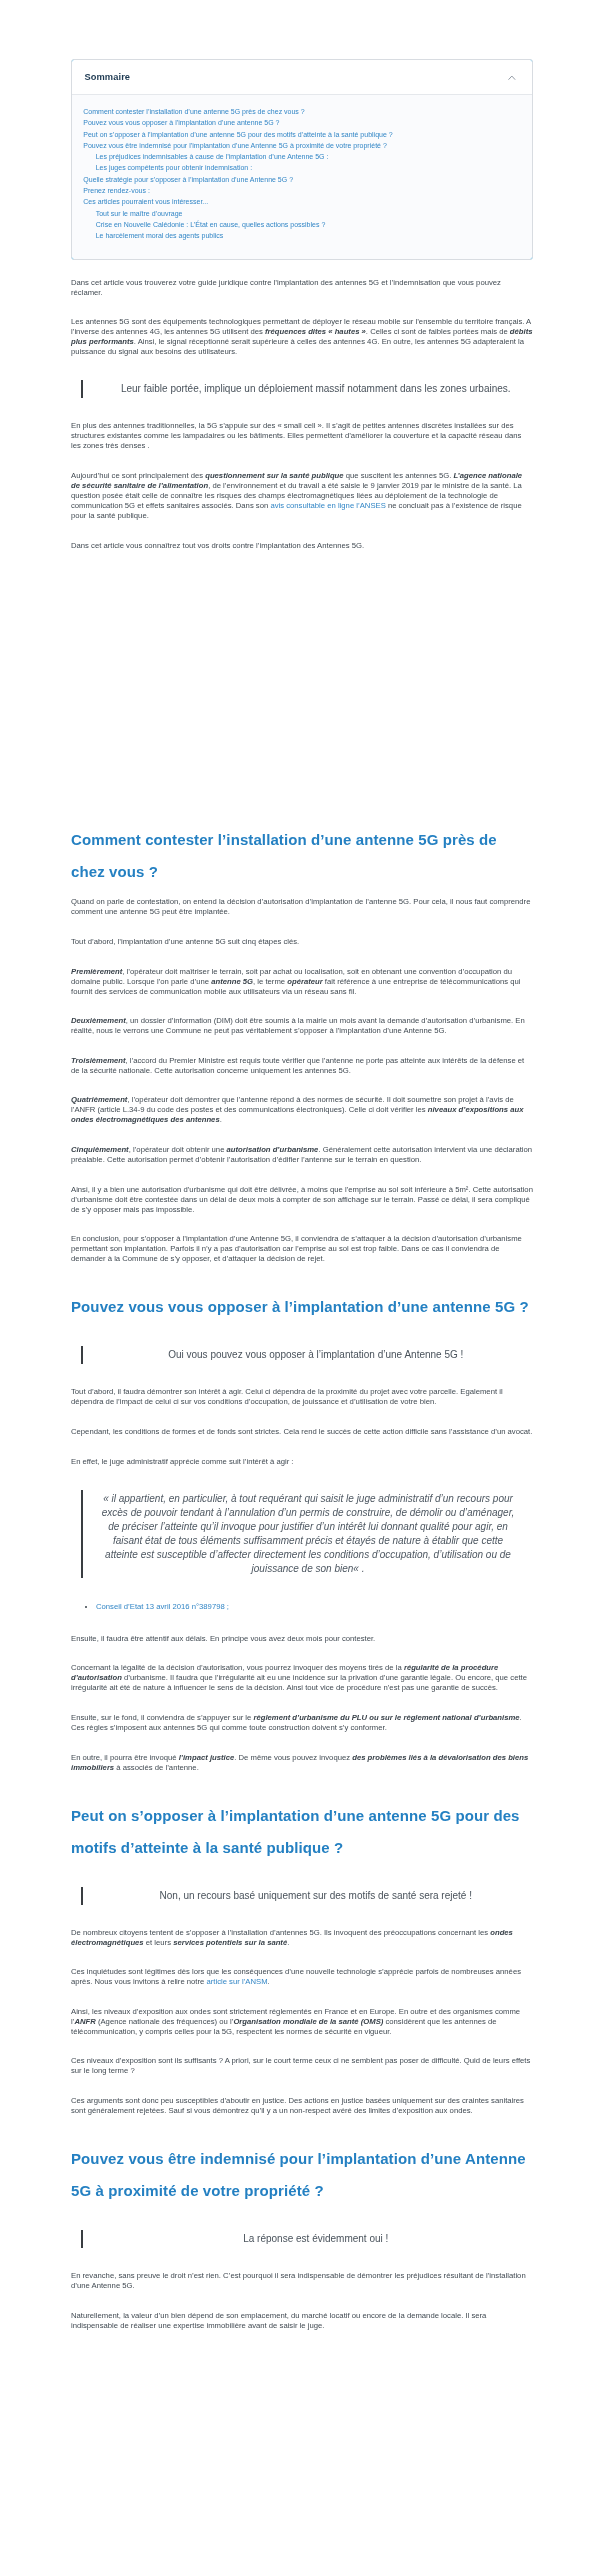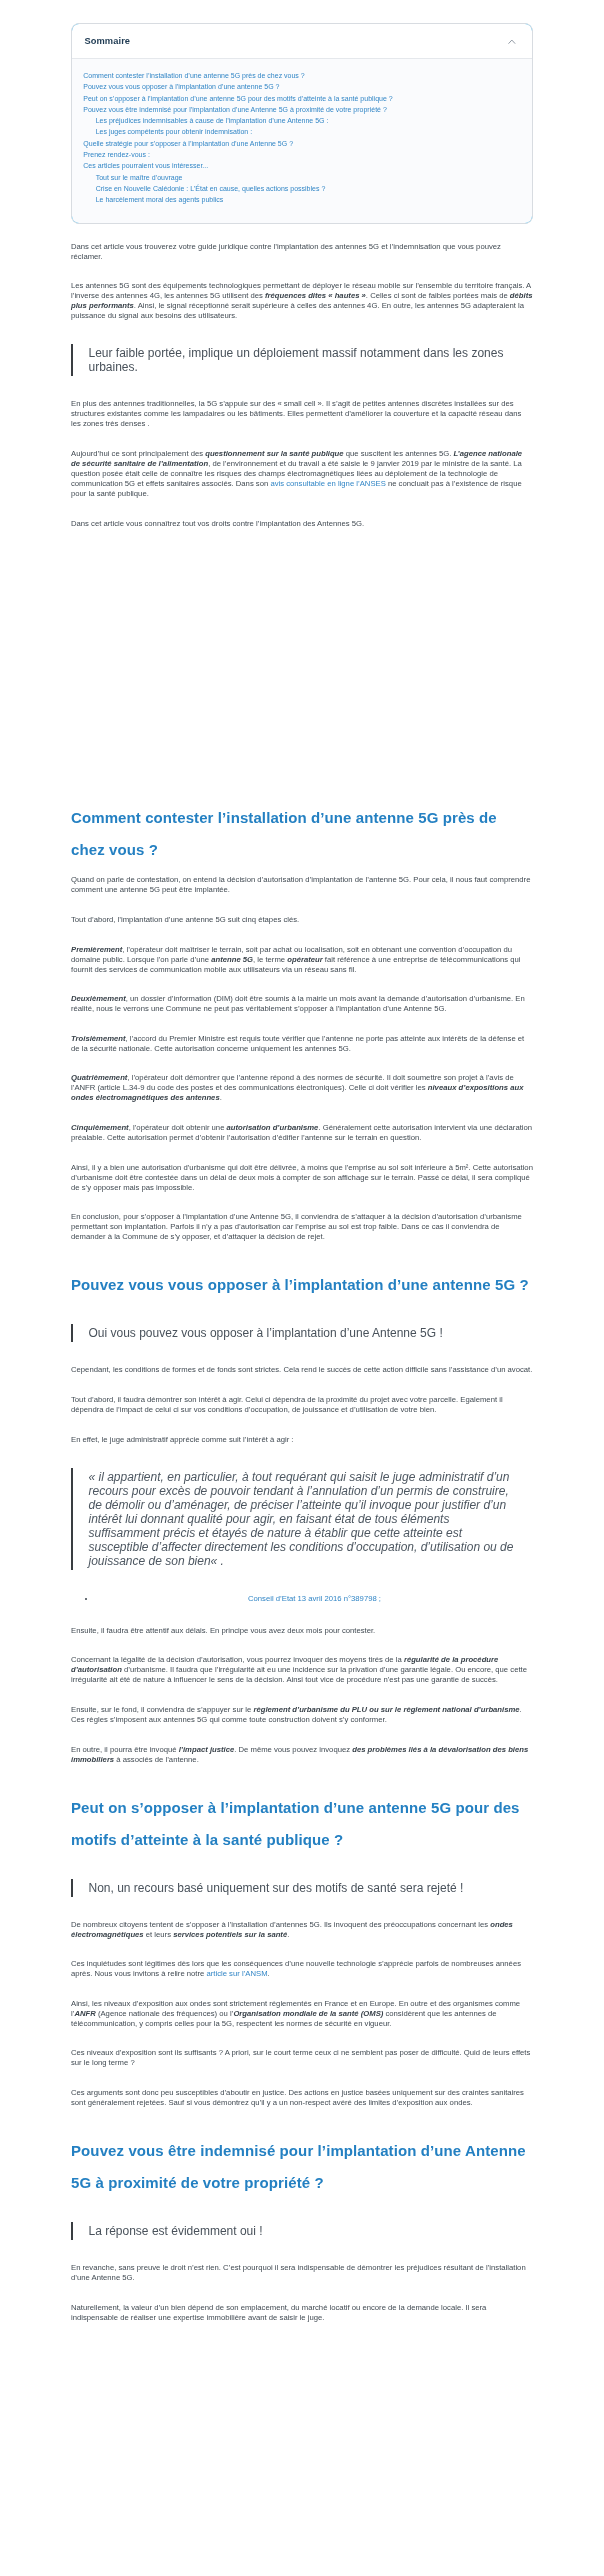--- a/index.html
+++ b/index.html
@@ -4,45 +4,45 @@
 <style>
   html,body{margin:0;padding:0;background:#ffffff;}
   body{
     font-family:"Liberation Sans","DejaVu Sans",sans-serif;
     color:#414a52;
     width:604px;
   }
   .page{width:462px;margin:0 auto;padding:23px 0 88px 0;}
 
   
-  .toc{border:0.5px solid #d8dce1;border-radius:8px;overflow:hidden;background:#0ea5e9;}
+  .toc{border:0.5px solid #d8dce1;border-radius:3px;overflow:hidden;background:#0ea5e9;margin-top:36px;}
   .toc-head{display:flex;align-items:center;justify-content:space-between;padding:12.4px 14.4px 11.3px 12.4px;background:#ffffff;}
   .toc-title{margin:0;font-size:9.3px;font-weight:700;color:#1e3a52;letter-spacing:0.1px;}
   .toc-toggle{background:none;border:none;padding:2.1px;cursor:pointer;line-height:0;}
   .toc-list{list-style:none;margin:0;padding:11.3px 12.4px 17.5px 11.3px;background:#fafbfd;border-top:0.5px solid #e5e8ec;}
   .toc-item{margin:0;padding:0;line-height:11.3px;font-size:7px;}
   .toc-item.indent{padding-left:12.4px;}
   .toc-item a{color:#3286c6;text-decoration:none;cursor:pointer;}
 
   
   .article{margin-top:17.5px;}
   .article p{font-size:7.7px;line-height:10px;margin:0 0 19.6px 0;color:#414a52;}
   .article .b{font-weight:700;color:#39424a;font-style:italic;}
   .article .lnk{color:#3286c6;text-decoration:none;cursor:pointer;}
   .article h2{
     color:#2480c2;font-size:15px;font-weight:700;
     line-height:32px;margin:27px 0 9.3px 0;letter-spacing:0.1px;
   }
   .article blockquote{
-    margin:23px 0 23px 0;padding:2.1px 0 2.1px 15.5px;
+    margin:23px 0 23px 10px;padding:2.1px 0 2.1px 15.5px;
     border-left:2.6px solid #393d41;
-    font-size:12px;line-height:14px;color:#49525b;
+    font-size:10px;line-height:14px;color:#49525b;text-align:center;
   }
   .article blockquote.italic{font-style:italic;color:#4d5761;padding-right:15.5px;}
-  .ref-list{list-style:disc;margin:20.6px 0 20.6px 0;padding-left:25px;text-align:center;}
+  .ref-list{list-style:disc;margin:20.6px 0 20.6px 0;padding-left:25px;}
   .ref-list li{color:#39424a;line-height:12.4px;font-size:7.7px;}
   .ref-list a{color:#3286c6;text-decoration:none;cursor:pointer;}
   .ad-gap{width:100%;}
 </style>
 </head>
 <body>
 
 <div class="page">
 
   <section class="toc">
@@ -83,22 +83,22 @@
       <p><span>Tout d’abord, l’implantation d’une antenne 5G suit cinq étapes clés.</span></p>
       <p><span class="b">Premièrement</span><span>, l’opérateur doit maîtriser le terrain, soit par achat ou localisation, soit en obtenant une convention d’occupation du domaine public. Lorsque l’on parle d’une </span><span class="b">antenne 5G</span><span>, le terme </span><span class="b">opérateur</span><span> fait référence à une entreprise de télécommunications qui fournit des services de communication mobile aux utilisateurs via un réseau sans fil.</span></p>
       <p><span class="b">Deuxièmement</span><span>, un dossier d’information (DIM) doit être soumis à la mairie un mois avant la demande d’autorisation d’urbanisme. En réalité, nous le verrons une Commune ne peut pas véritablement s’opposer à l’implantation d’une Antenne 5G.</span></p>
       <p><span class="b">Troisièmement</span><span>, l’accord du Premier Ministre est requis toute vérifier que l’antenne ne porte pas atteinte aux intérêts de la défense et de la sécurité nationale. Cette autorisation concerne uniquement les antennes 5G.</span></p>
       <p><span class="b">Quatrièmement</span><span>, l’opérateur doit démontrer que l’antenne répond à des normes de sécurité. Il doit soumettre son projet à l’avis de l’ANFR (article L.34-9 du code des postes et des communications électroniques). Celle ci doit vérifier les </span><span class="b">niveaux d’expositions aux ondes électromagnétiques des antennes</span><span>.</span></p>
       <p><span class="b">Cinquièmement</span><span>, l’opérateur doit obtenir une </span><span class="b">autorisation d’urbanisme</span><span>. Généralement cette autorisation intervient via une déclaration préalable. Cette autorisation permet d’obtenir l’autorisation d’édifier l’antenne sur le terrain en question.</span></p>
       <p><span>Ainsi, il y a bien une autorisation d’urbanisme qui doit être délivrée, à moins que l’emprise au sol soit inférieure à 5m². Cette autorisation d’urbanisme doit être contestée dans un délai de deux mois à compter de son affichage sur le terrain. Passé ce délai, il sera compliqué de s’y opposer mais pas impossible.</span></p>
       <p><span>En conclusion, pour s’opposer à l’implantation d’une Antenne 5G, il conviendra de s’attaquer à la décision d’autorisation d’urbanisme permettant son implantation. Parfois il n’y a pas d’autorisation car l’emprise au sol est trop faible. Dans ce cas il conviendra de demander à la Commune de s’y opposer, et d’attaquer la décision de rejet.</span></p>
       <h2>Pouvez vous vous opposer à l’implantation d’une antenne 5G ?</h2>
       <blockquote><span>Oui vous pouvez vous opposer à l’implantation d’une Antenne 5G !</span></blockquote>
+      <p><span>Tout d’abord, il faudra démontrer son intérêt à agir. Celui ci dépendra de la proximité du projet avec votre parcelle. Egalement il dépendra de l’impact de celui ci sur vos conditions d’occupation, de jouissance et d’utilisation de votre bien.</span></p>
       <p><span>Cependant, les conditions de formes et de fonds sont strictes. Cela rend le succès de cette action difficile sans l’assistance d’un avocat.</span></p>
-      <p><span>Tout d’abord, il faudra démontrer son intérêt à agir. Celui ci dépendra de la proximité du projet avec votre parcelle. Egalement il dépendra de l’impact de celui ci sur vos conditions d’occupation, de jouissance et d’utilisation de votre bien.</span></p>
       <p><span>En effet, le juge administratif apprécie comme suit l’intérêt à agir :</span></p>
       <blockquote class="italic"><span>« il appartient, en particulier, à tout requérant qui saisit le juge administratif d’un recours pour excès de pouvoir tendant à l’annulation d’un permis de construire, de démolir ou d’aménager, de préciser l’atteinte qu’il invoque pour justifier d’un intérêt lui donnant qualité pour agir, en faisant état de tous éléments suffisamment précis et étayés de nature à établir que cette atteinte est susceptible d’affecter directement les conditions d’occupation, d’utilisation ou de jouissance de son bien« .</span></blockquote>
       <ul class="ref-list">
         <li><a>Conseil d’Etat 13 avril 2016 n°389798 ;</a></li>
       </ul>
       <p><span>Ensuite, il faudra être attentif aux délais. En principe vous avez deux mois pour contester.</span></p>
       <p><span>Concernant la légalité de la décision d’autorisation, vous pourrez invoquer des moyens tirés de la </span><span class="b">régularité de la procédure d’autorisation</span><span> d’urbanisme. Il faudra que l’irrégularité ait eu une incidence sur la privation d’une garantie légale. Ou encore, que cette irrégularité ait été de nature à influencer le sens de la décision. Ainsi tout vice de procédure n’est pas une garantie de succès.</span></p>
       <p><span>Ensuite, sur le fond, il conviendra de s’appuyer sur le </span><span class="b">règlement d’urbanisme du PLU ou sur le règlement national d’urbanisme</span><span>. Ces règles s’imposent aux antennes 5G qui comme toute construction doivent s’y conformer.</span></p>
       <p><span>En outre, il pourra être invoqué </span><span class="b">l’impact justice</span><span>. De même vous pouvez invoquez </span><span class="b">des problèmes liés à la dévalorisation des biens immobiliers</span><span> à associés de l’antenne.</span></p>
       <h2>Peut on s’opposer à l’implantation d’une antenne 5G pour des motifs d’atteinte à la santé publique ?</h2>

